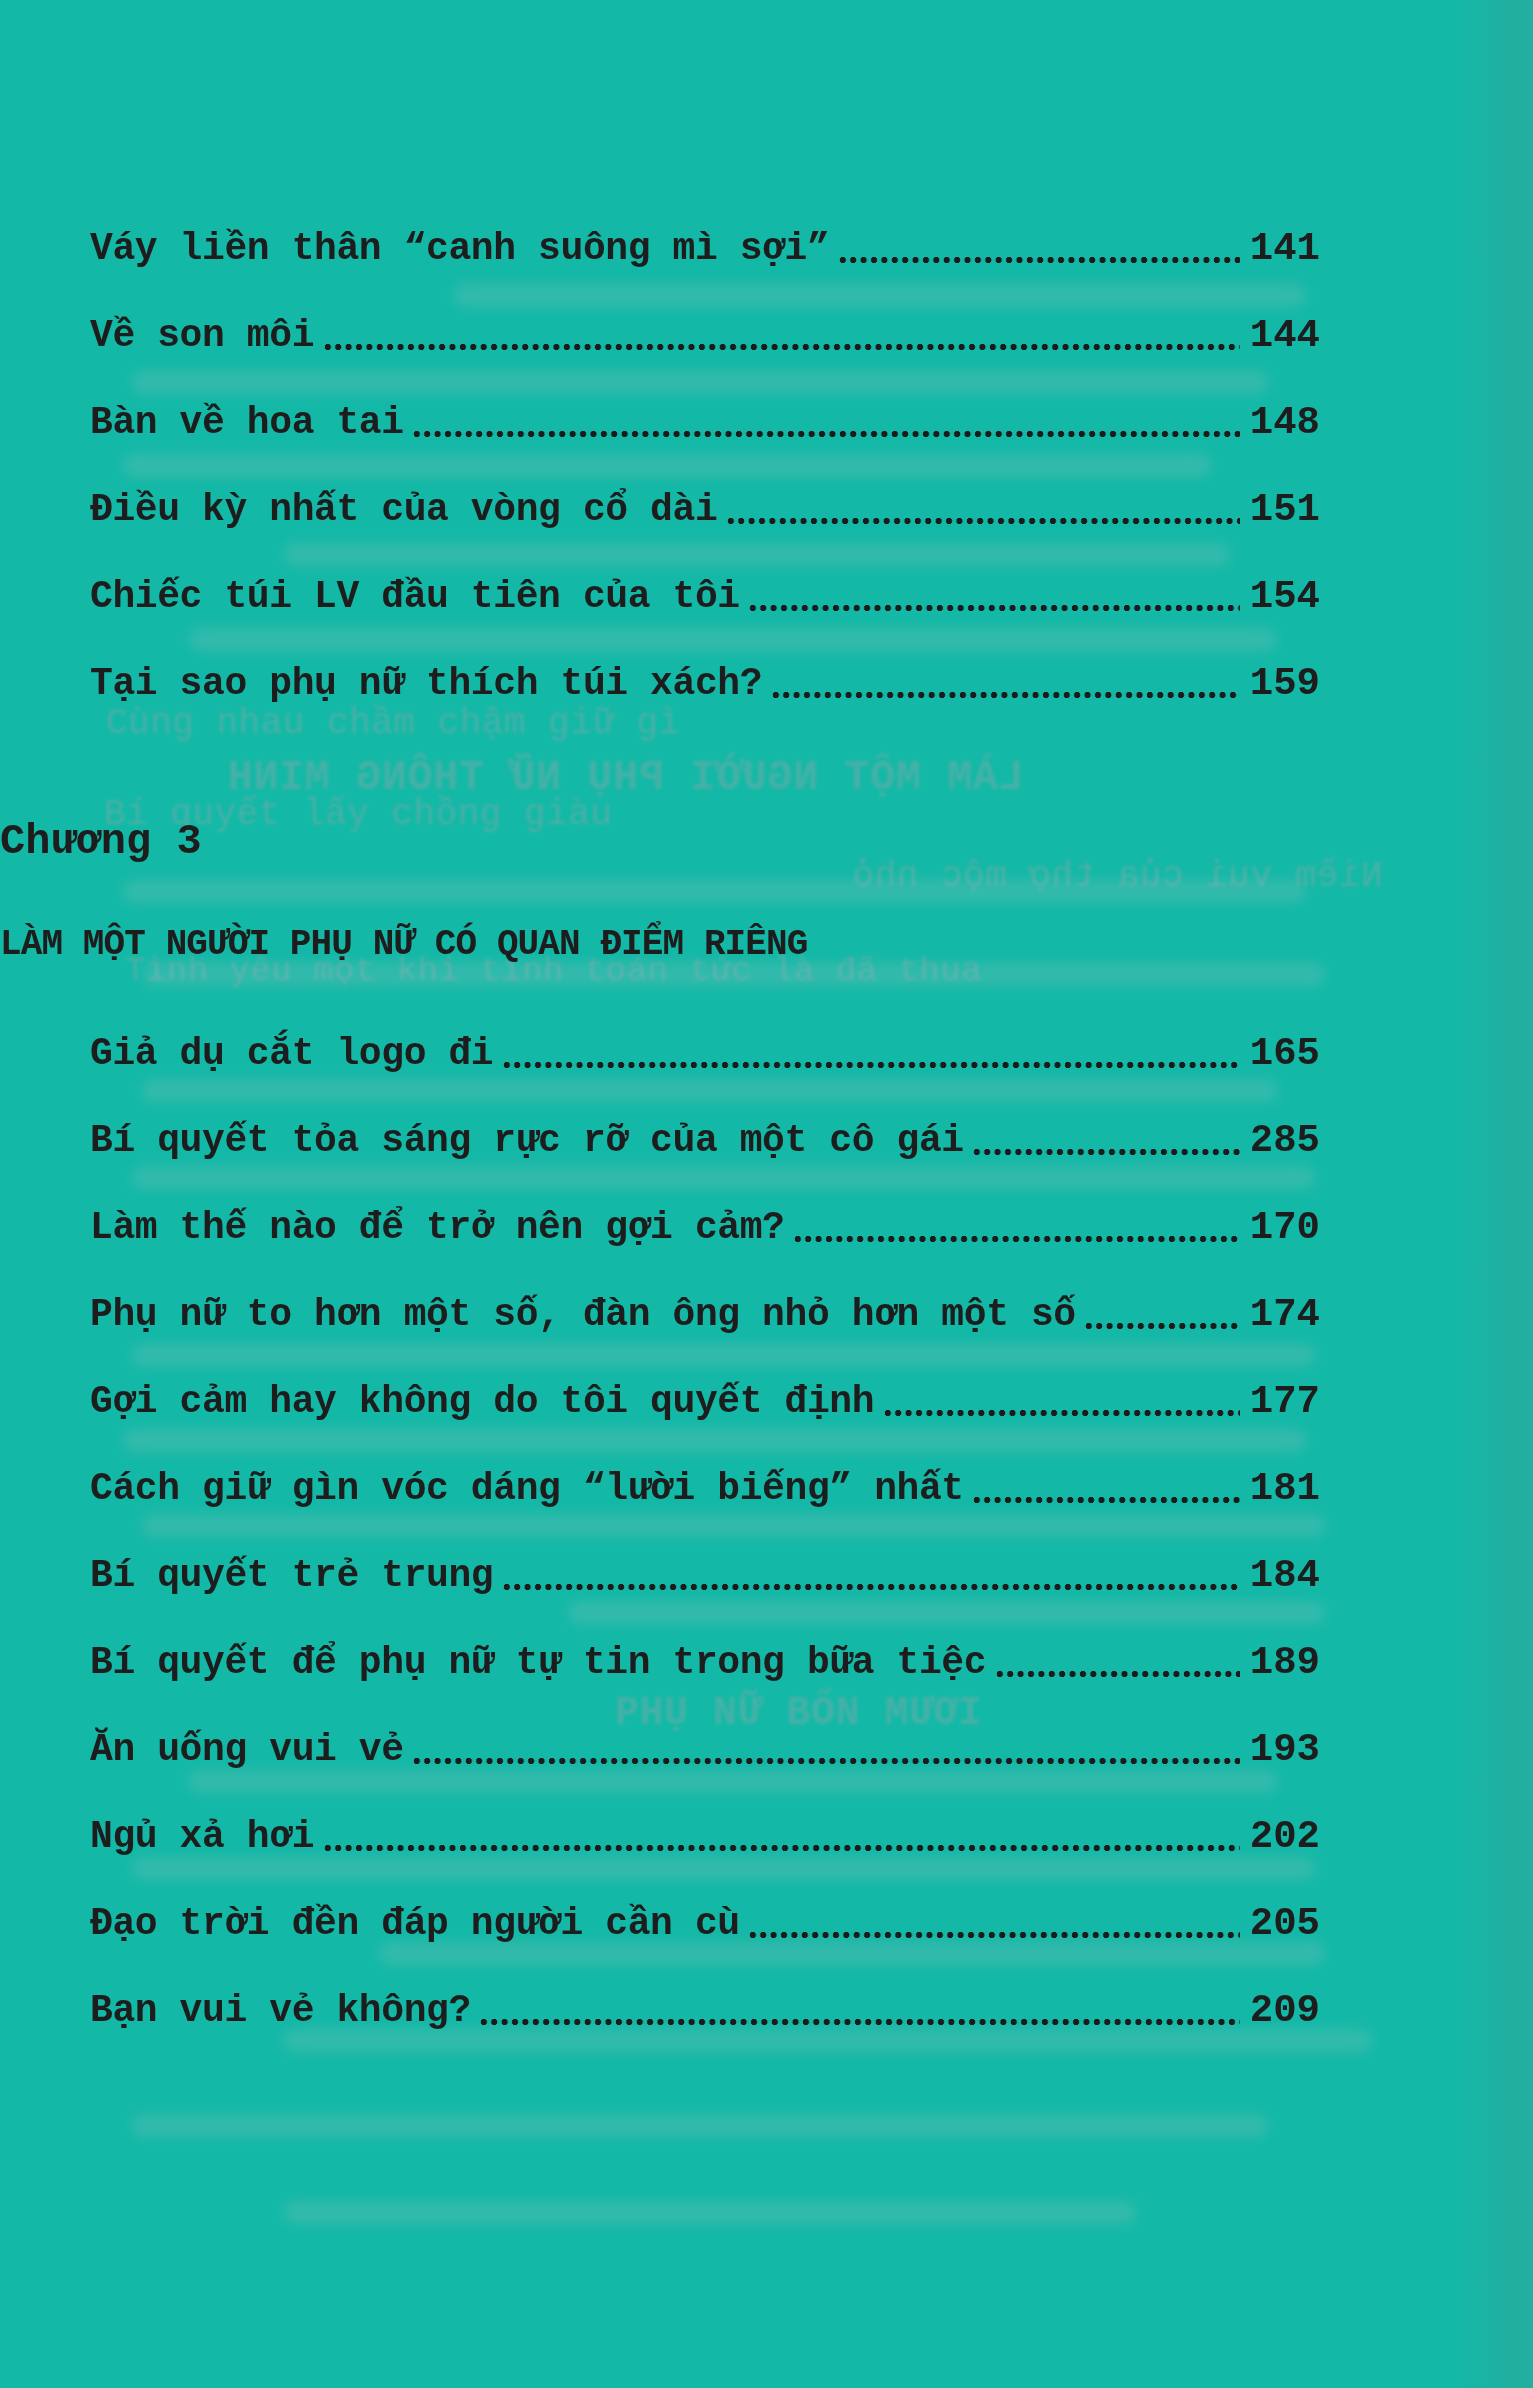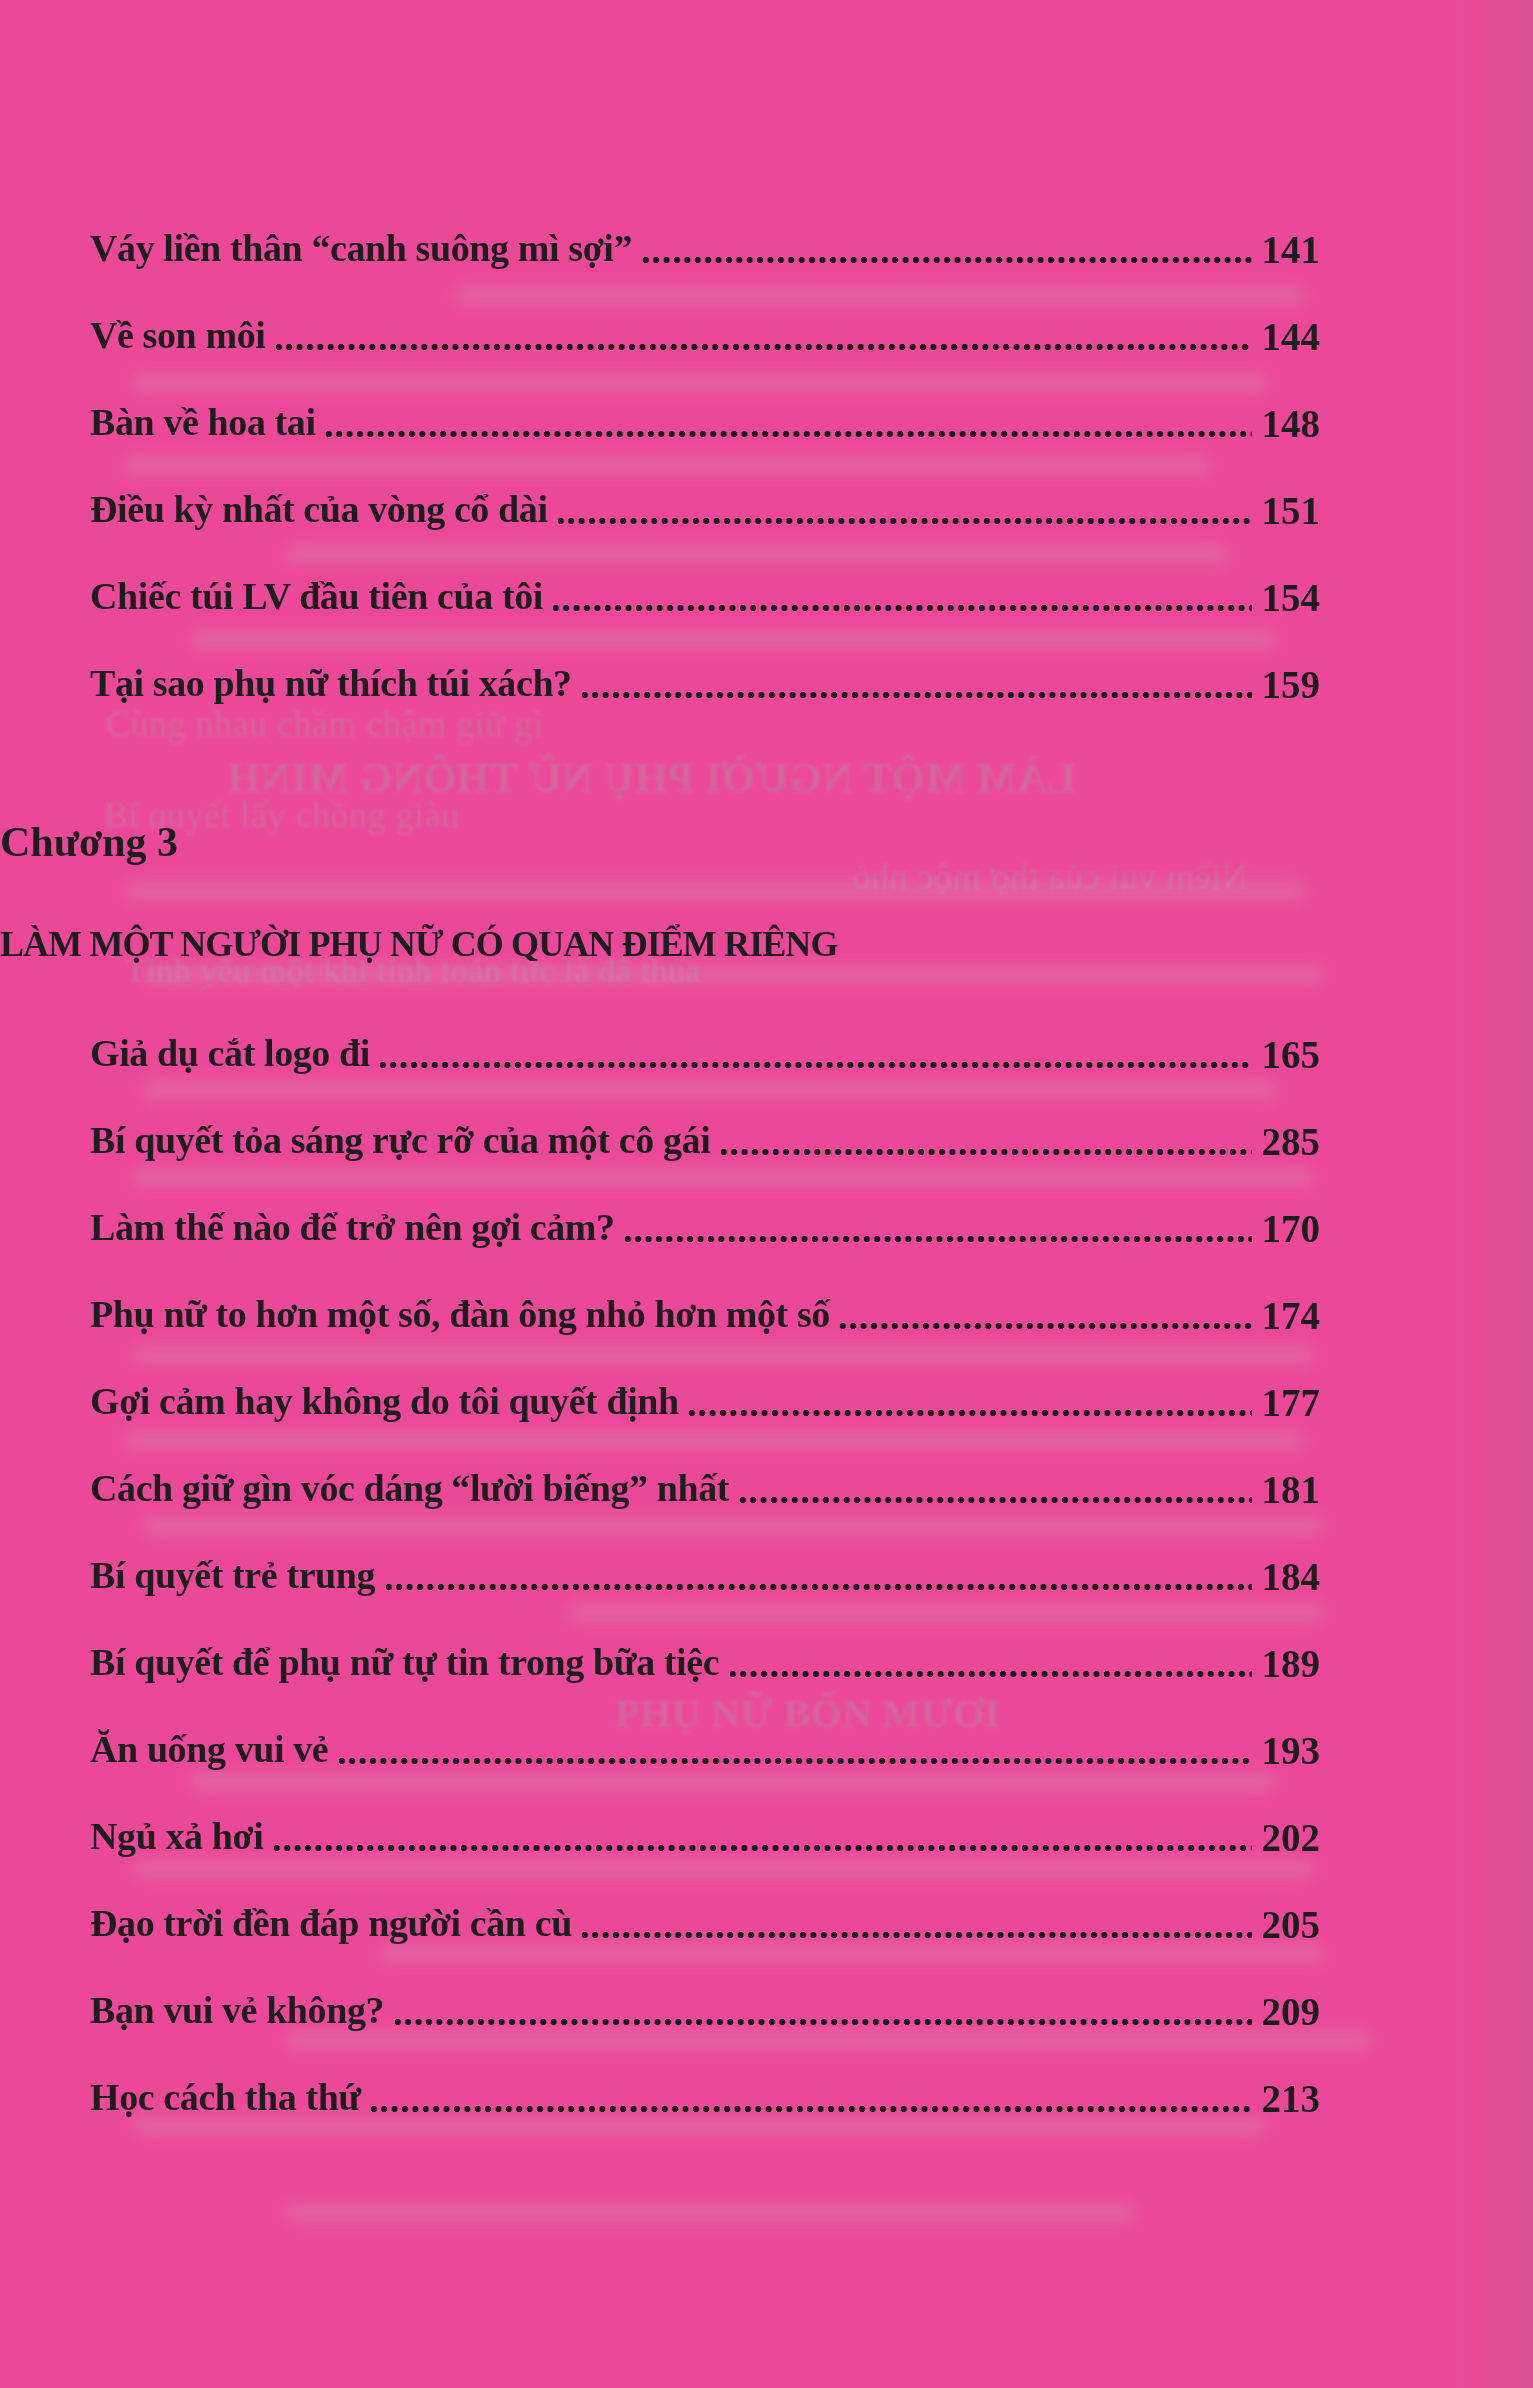--- a/index.html
+++ b/index.html
@@ -1,22 +1,22 @@
 <!DOCTYPE html>
 <html style="font-size:15px"><head>
 <meta charset="utf-8">
 <style>
   html,body{margin:0;padding:0;background:#e8e8e8;}
   .page{
     position:relative;
     width:1533px;height:2389px;
     margin:0 auto;
-    background:#ec4899;
+    background:#14b8a6;
     overflow:hidden;
-    font-family:Liberation Serif, serif;
+    font-family:Liberation Mono, monospace;
     color:#1d1d1d;
   }
   
   .ghost-layer{position:absolute;inset:0;z-index:0;}
   .ghost{
     position:absolute;
     white-space:nowrap;
     color:#a4a4aa;
     opacity:.38;
     filter:blur(1.5px);
@@ -235,25 +235,20 @@
     <span class="toc-dots"></span>
     <span class="toc-page">205</span>
   </div>
 
   <div class="toc-row">
     <span class="toc-label">Bạn vui vẻ không?</span>
     <span class="toc-dots"></span>
     <span class="toc-page">209</span>
   </div>
 
-  <div class="toc-row">
-    <span class="toc-label">Học cách tha thứ</span>
-    <span class="toc-dots"></span>
-    <span class="toc-page">213</span>
-  </div>
 </div>
 
   </div>
 
   <div class="edge-shade"></div>
 
 </div>
 
 
 </body></html>

